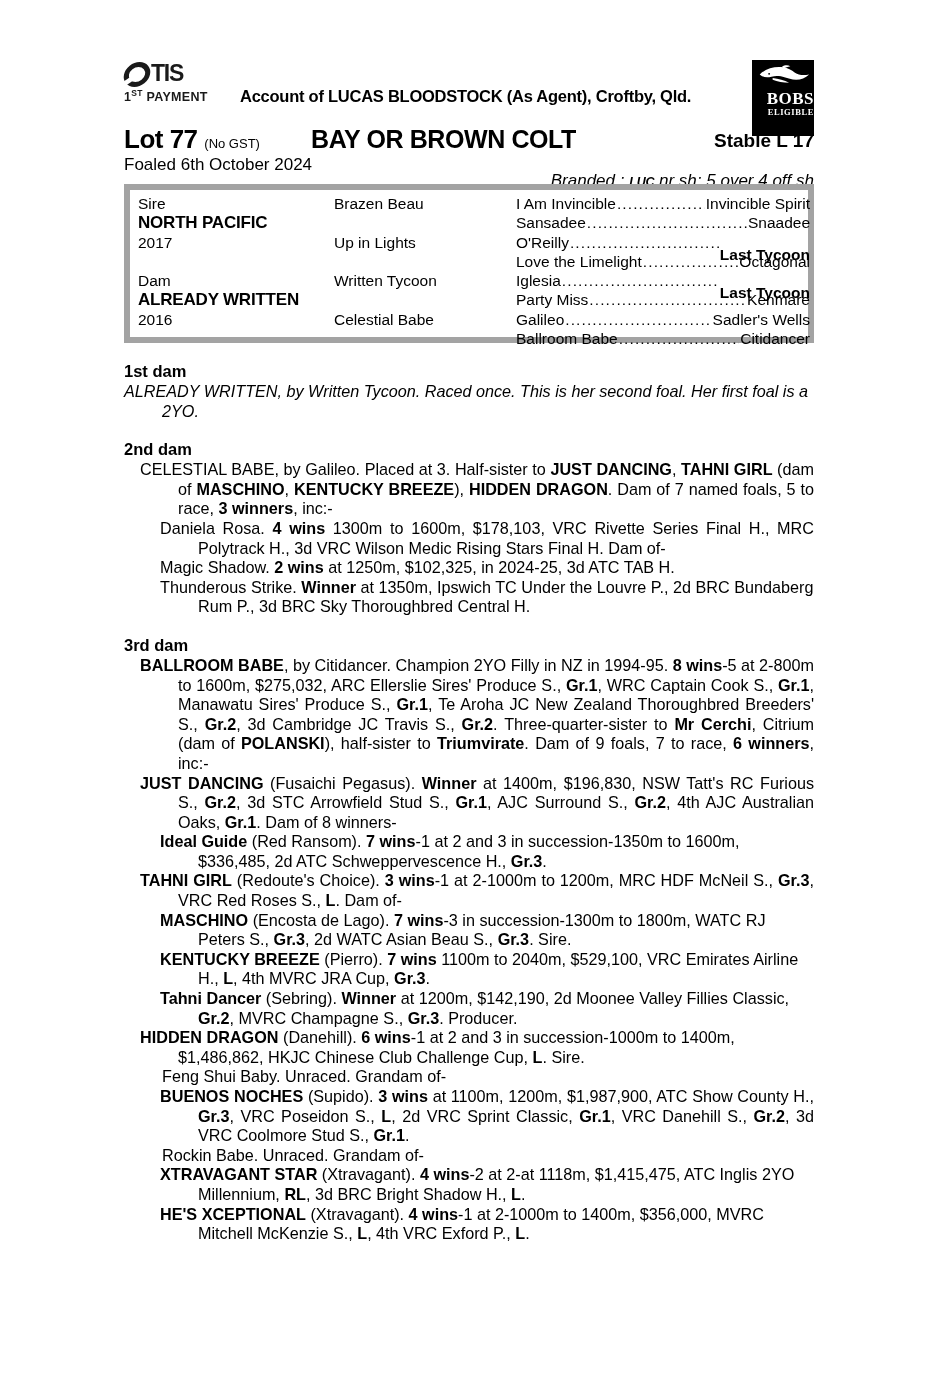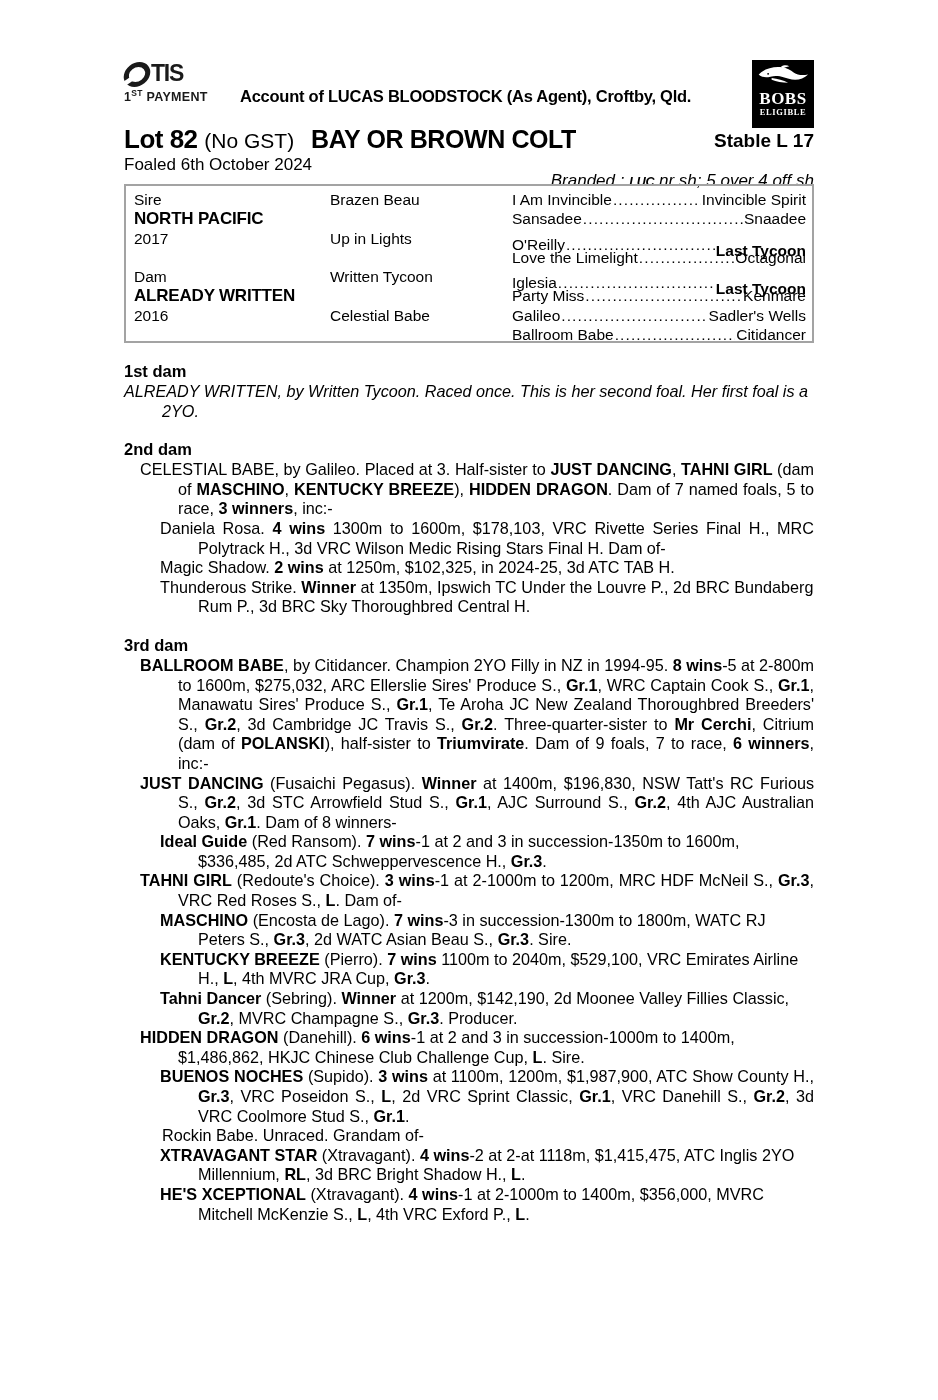--- a/index.html
+++ b/index.html
@@ -86,24 +86,24 @@
     font-weight: bold;
     letter-spacing: -0.25px;
     white-space: nowrap;
   }
 
   .bobs {
     position: absolute;
     right: 0px;
     top: 0px;
     width: 62px;
-    height: 68px;
+    height: 76px;
     background: #000000;
     color: #ffffff;
-    text-align: center;
+    text-align: right;
     overflow: hidden;
   }
   .bobs-horse {
     margin-top: 5px;
     height: 20px;
   }
   .bobs-name {
     font-family: "Liberation Serif", serif;
     font-weight: bold;
     font-size: 17px;
@@ -128,21 +128,21 @@
   .lot {
     position: absolute;
     left: 0;
     top: 0;
     font-size: 26px;
     font-weight: bold;
     letter-spacing: -0.5px;
     line-height: 30px;
   }
   .nogst {
-    font-size: 21px;
+    font-size: 13px;
     font-weight: normal;
     letter-spacing: 0;
   }
   .colt-name {
     position: absolute;
     left: 187px;
     top: 0;
     font-size: 25px;
     font-weight: bold;
     letter-spacing: -0.4px;
@@ -179,21 +179,21 @@
   .brand-mark {
     font-weight: bold;
     font-size: 12.5px;
     letter-spacing: -0.2px;
     vertical-align: 0px;
   }
 
   
   .ped-table {
     margin-top: 6px;
-    border: 2px solid #a3a3a3;
+    border: 6px solid #a3a3a3;
     box-sizing: border-box;
     width: 690px;
     height: 159px;
     position: relative;
     padding: 4px 0 0 0;
   }
   .ped-row {
     position: relative;
     height: 19.3px;
   }
@@ -220,21 +220,21 @@
   }
   .col3 {
     position: absolute;
     left: 386px;
     top: 0;
     width: 294px;
     font-size: 15.5px;
     line-height: 19px;
     white-space: nowrap;
     display: flex;
-    align-items: center;
+    align-items: flex-start;
   }
   .c3a { flex: 0 0 auto; }
   .c3dots {
     flex: 1 1 auto;
     overflow: hidden;
     white-space: nowrap;
     letter-spacing: 1.1px;
     margin: 0 1px;
     font-size: 15.5px;
   }
@@ -297,21 +297,21 @@
           <path fill="#ffffff" d="M46 3 C50 0 56 0 60 2 C56 3 52 4 48 6 Z"></path>
           <path fill="#ffffff" d="M30 22 C40 23 50 26 58 30 C48 30 38 28 30 25 Z"></path>
           <circle fill="#000000" cx="24" cy="15" r="1.6"></circle>
         </svg>
         <div class="bobs-name">BOBS</div>
         <div class="bobs-elig">ELIGIBLE</div>
       </div>
     </div>
 
     <div class="title-row">
-      <div class="lot"><span>Lot 82</span> <span class="nogst">(No GST)</span></div>
+      <div class="lot"><span>Lot 77</span> <span class="nogst">(No GST)</span></div>
       <div class="colt-name">BAY OR BROWN COLT</div>
       <div class="stable">Stable L 17</div>
     </div>
 
     <div class="sub-row">
       <div class="foaled">Foaled 6th October 2024</div>
       <div class="branded"><span>Branded : </span><span class="brand-mark">LUC</span><span> nr sh; 5 over 4 off sh</span></div>
     </div>
 
     <div class="ped-table" id="ped-table">
@@ -405,20 +405,21 @@
     <div class="dam-head">3rd dam</div>
     <div id="third-dam-body">
         <div class="pblock hang2"><b>BALLROOM BABE</b>, by Citidancer. Champion 2YO Filly in NZ in 1994-95. <b>8 wins</b>-5 at 2-800m to 1600m, $275,032, ARC Ellerslie Sires' Produce S., <b>Gr.1</b>, WRC Captain Cook S., <b>Gr.1</b>, Manawatu Sires' Produce S., <b>Gr.1</b>, Te Aroha JC New Zealand Thoroughbred Breeders' S., <b>Gr.2</b>, 3d Cambridge JC Travis S., <b>Gr.2</b>. Three-quarter-sister to <b>Mr Cerchi</b>, Citrium (dam of <b>POLANSKI</b>), half-sister to <b>Triumvirate</b>. Dam of 9 foals, 7 to race, <b>6 winners</b>, inc:-</div>
         <div class="pblock hang2"><b>JUST DANCING</b> (Fusaichi Pegasus). <b>Winner</b> at 1400m, $196,830, NSW Tatt's RC Furious S., <b>Gr.2</b>, 3d STC Arrowfield Stud S., <b>Gr.1</b>, AJC Surround S., <b>Gr.2</b>, 4th AJC Australian Oaks, <b>Gr.1</b>. Dam of 8 winners-</div>
         <div class="pblock hang3 lastline"><b>Ideal Guide</b> (Red Ransom). <b>7 wins</b>-1 at 2 and 3 in succession-1350m to 1600m, $336,485, 2d ATC Schweppervescence H., <b>Gr.3</b>.</div>
         <div class="pblock hang2"><b>TAHNI GIRL</b> (Redoute's Choice). <b>3 wins</b>-1 at 2-1000m to 1200m, MRC HDF McNeil S., <b>Gr.3</b>, VRC Red Roses S., <b>L</b>. Dam of-</div>
         <div class="pblock hang3 lastline"><b>MASCHINO</b> (Encosta de Lago). <b>7 wins</b>-3 in succession-1300m to 1800m, WATC RJ Peters S., <b>Gr.3</b>, 2d WATC Asian Beau S., <b>Gr.3</b>. Sire.</div>
         <div class="pblock hang3 lastline"><b>KENTUCKY BREEZE</b> (Pierro). <b>7 wins</b> 1100m to 2040m, $529,100, VRC Emirates Airline H., <b>L</b>, 4th MVRC JRA Cup, <b>Gr.3</b>.</div>
         <div class="pblock hang3 lastline"><b>Tahni Dancer</b> (Sebring). <b>Winner</b> at 1200m, $142,190, 2d Moonee Valley Fillies Classic, <b>Gr.2</b>, MVRC Champagne S., <b>Gr.3</b>. Producer.</div>
         <div class="pblock hang2 lastline"><b>HIDDEN DRAGON</b> (Danehill). <b>6 wins</b>-1 at 2 and 3 in succession-1000m to 1400m, $1,486,862, HKJC Chinese Club Challenge Cup, <b>L</b>. Sire.</div>
+        <div class="pblock hang1b lastline">Feng Shui Baby. Unraced. Grandam of-</div>
         <div class="pblock hang3"><b>BUENOS NOCHES</b> (Supido). <b>3 wins</b> at 1100m, 1200m, $1,987,900, ATC Show County H., <b>Gr.3</b>, VRC Poseidon S., <b>L</b>, 2d VRC Sprint Classic, <b>Gr.1</b>, VRC Danehill S., <b>Gr.2</b>, 3d VRC Coolmore Stud S., <b>Gr.1</b>.</div>
         <div class="pblock hang1b lastline">Rockin Babe. Unraced. Grandam of-</div>
         <div class="pblock hang3 lastline"><b>XTRAVAGANT STAR</b> (Xtravagant). <b>4 wins</b>-2 at 2-at 1118m, $1,415,475, ATC Inglis 2YO Millennium, <b>RL</b>, 3d BRC Bright Shadow H., <b>L</b>.</div>
         <div class="pblock hang3 lastline"><b>HE'S XCEPTIONAL</b> (Xtravagant). <b>4 wins</b>-1 at 2-1000m to 1400m, $356,000, MVRC Mitchell McKenzie S., <b>L</b>, 4th VRC Exford P., <b>L</b>.</div>
       </div>
 
   </div>
 </div>
 
 </body></html>

